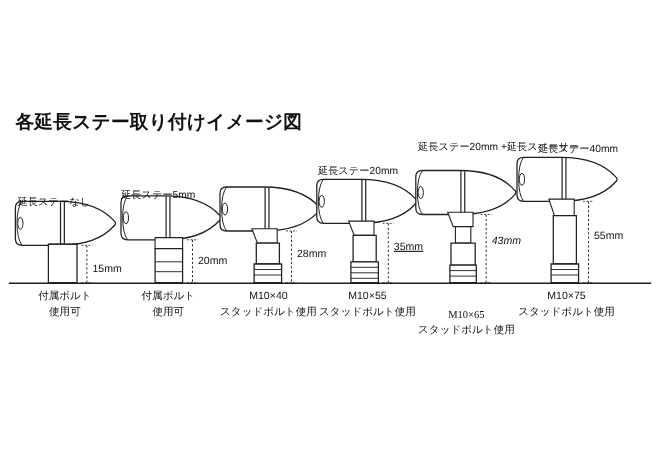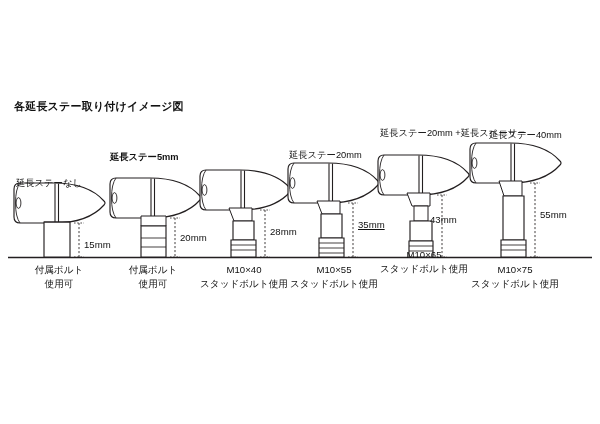--- a/index.html
+++ b/index.html
@@ -18,21 +18,21 @@
   .page {
     position: relative;
     width: 600px;
     height: 424px;
     background: #ffffff;
   }
   .diagram-title {
     position: absolute;
     left: 14px;
     top: 99px;
-    font-size: 11px;
+    font-size: 17px;
     font-weight: 700;
     letter-spacing: 0.2px;
     color: #111111;
     white-space: nowrap;
   }
   .figure {
     position: absolute;
     left: 0;
     top: 0;
     width: 600px;
@@ -204,21 +204,21 @@
         <line x1="535" y1="183" x2="535" y2="257" stroke="#231f20" stroke-width="0.85" stroke-dasharray="2.1 1.9"></line>
       </g>
     </g>
   </svg>
   </div>
 
   <div class="col-header" style="left:16px; top:178px;">
     <span>延長ステーなし</span>
   </div>
 
-  <div class="col-header" style="left:110px; top:152px;font-weight:bold;">
+  <div class="col-header" style="left:110px; top:172px;">
     <span>延長ステー5mm</span>
   </div>
 
 
   <div class="col-header" style="left:289px; top:150px;">
     <span>延長ステー20mm</span>
   </div>
 
   <div class="col-header" style="left:380px; top:128px;">
     <span>延長ステー20mm</span>
@@ -226,21 +226,21 @@
   </div>
 
   <div class="col-header" style="left:474px; top:130px;margin-left:15px;">
     <span>延長ステー40mm</span>
   </div>
 
   <div class="dim-label" style="left:84px; top:239px;">15mm</div>
   <div class="dim-label" style="left:180px; top:232px;">20mm</div>
   <div class="dim-label" style="left:270px; top:226px;text-align:right;">28mm</div>
   <div class="dim-label" style="left:358px; top:219px;text-decoration:underline;">35mm</div>
-  <div class="dim-label" style="left:430px; top:214px;">43mm</div>
+  <div class="dim-label" style="left:447px; top:214px;font-style:italic;">43mm</div>
   <div class="dim-label" style="left:540px; top:209px;">55mm</div>
 
   <div class="bolt-caption" style="left:14px; top:263px; width:90px;">
     <span>付属ボルト</span>
     <span class="line2">使用可</span>
   </div>
 
   <div class="bolt-caption" style="left:108px; top:263px; width:90px;">
     <span>付属ボルト</span>
     <span class="line2">使用可</span>
@@ -249,21 +249,21 @@
   <div class="bolt-caption" style="left:197px; top:263px; width:94px;">
     <span>M10×40</span>
     <span class="line2">スタッドボルト使用</span>
   </div>
 
   <div class="bolt-caption" style="left:287px; top:263px; width:94px;text-align:center;">
     <span>M10×55</span>
     <span class="line2">スタッドボルト使用</span>
   </div>
 
-  <div class="bolt-caption" style="left:377px; top:248px; width:94px;">
+  <div class="bolt-caption" style="left:377px; top:280px; width:94px;font-family:Liberation Serif, serif;">
     <span>M10×65</span>
     <span class="line2">スタッドボルト使用</span>
   </div>
 
   <div class="bolt-caption" style="left:468px; top:263px; width:94px;">
     <span>M10×75</span>
     <span class="line2">スタッドボルト使用</span>
   </div>
 
 </div>

